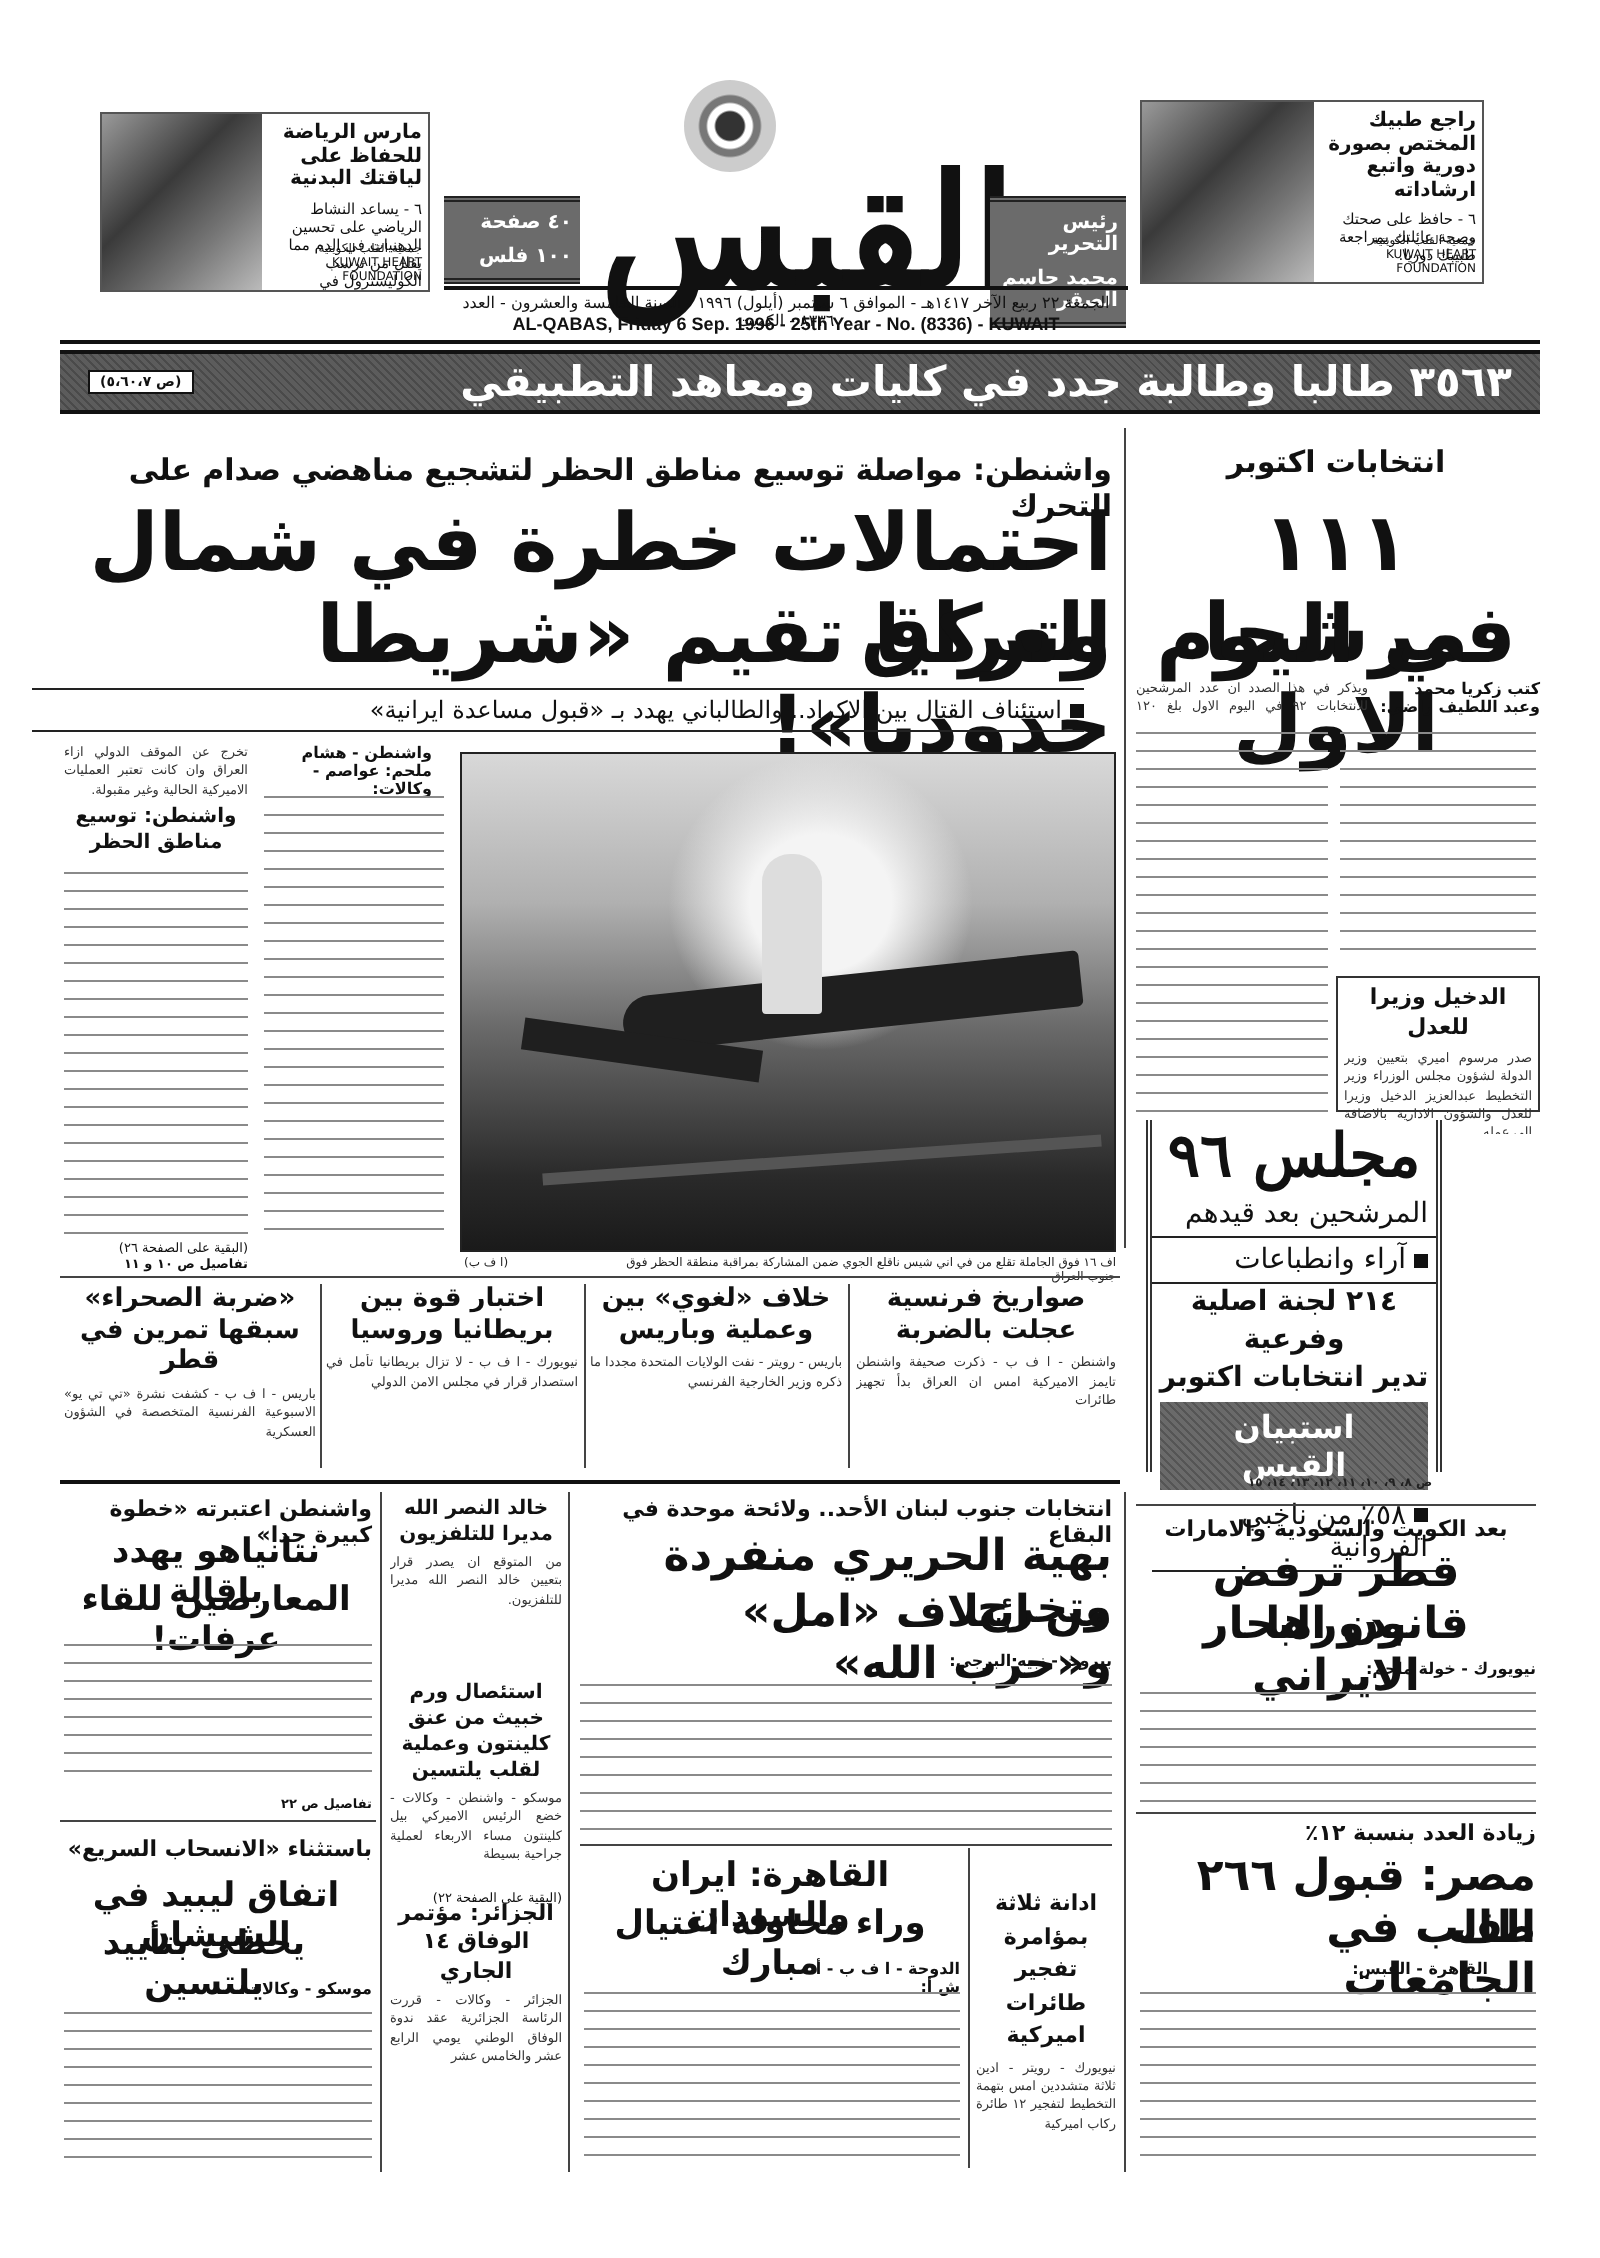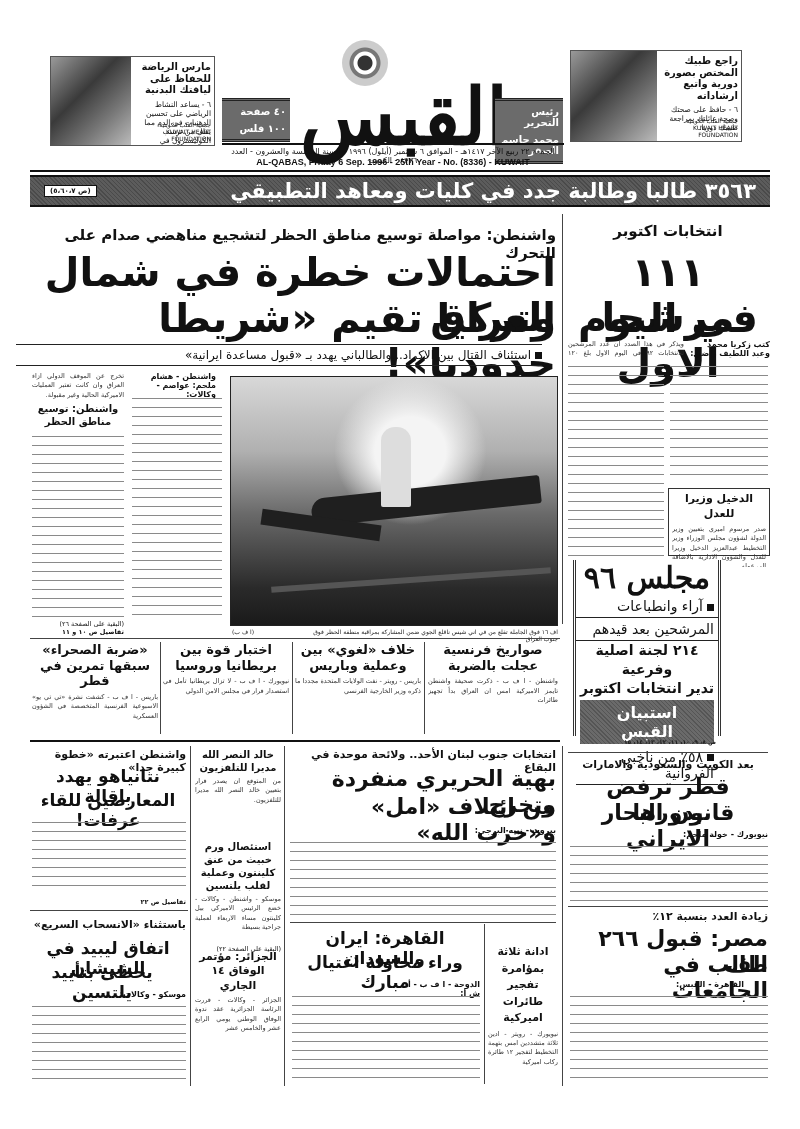--- a/index.html
+++ b/index.html
@@ -118,22 +118,22 @@
 <div class="abs lines" style="left:568px;top:362px;width:96px;height:200px;"></div>
 <div class="abs lines" style="left:670px;top:362px;width:98px;height:120px;"></div>
 
 <div class="abs box" style="left:668px;top:488px;width:102px;height:68px;padding:3px;">
   <div class="small-box-title">الدخيل وزيرا للعدل</div>
   <div class="col-text" style="margin-top:3px;height:42px;">صدر مرسوم اميري بتعيين وزير الدولة لشؤون مجلس الوزراء وزير التخطيط عبدالعزيز الدخيل وزيرا للعدل والشؤون الادارية بالاضافة الى عمله.</div>
 </div>
 
 <div class="abs" style="left:573px;top:560px;width:148px;height:176px;border-left:3px double #333;border-right:3px double #333;">
   <div class="majlis">مجلس ٩٦</div>
+  <div class="poll-line">المرشحين بعد قيدهم</div>
   <div class="poll-line"><span class="sq"></span><span>آراء وانطباعات</span></div>
-  <div class="poll-line">المرشحين بعد قيدهم</div>
   <div class="poll-bold">٢١٤ لجنة اصلية وفرعية</div>
   <div class="poll-bold">تدير انتخابات اكتوبر</div>
   <div class="poll-band" style="margin:2px 4px;">استبيان القبس</div>
   <div class="poll-line"><span class="sq"></span><span>٥٨٪ من ناخبي الفروانية</span></div>
 </div>
 <div class="abs caption" style="left:575px;top:738px;width:190px;text-align:center;font-weight:bold;">ص ٨، ٩، ١٠، ١١، ١٢، ١٣، ١٤، ١٥</div>
 
 <div class="abs kicker" style="left:30px;top:226px;width:526px;">واشنطن: مواصلة توسيع مناطق الحظر لتشجيع مناهضي صدام على التحرك</div>
 <div class="abs headline-xl" style="left:30px;top:250px;width:526px;">احتمالات خطرة في شمال العراق</div>
 <div class="abs headline-xl" style="left:30px;top:296px;width:526px;">وتركيا تقيم «شريطا حدوديا»!</div>

